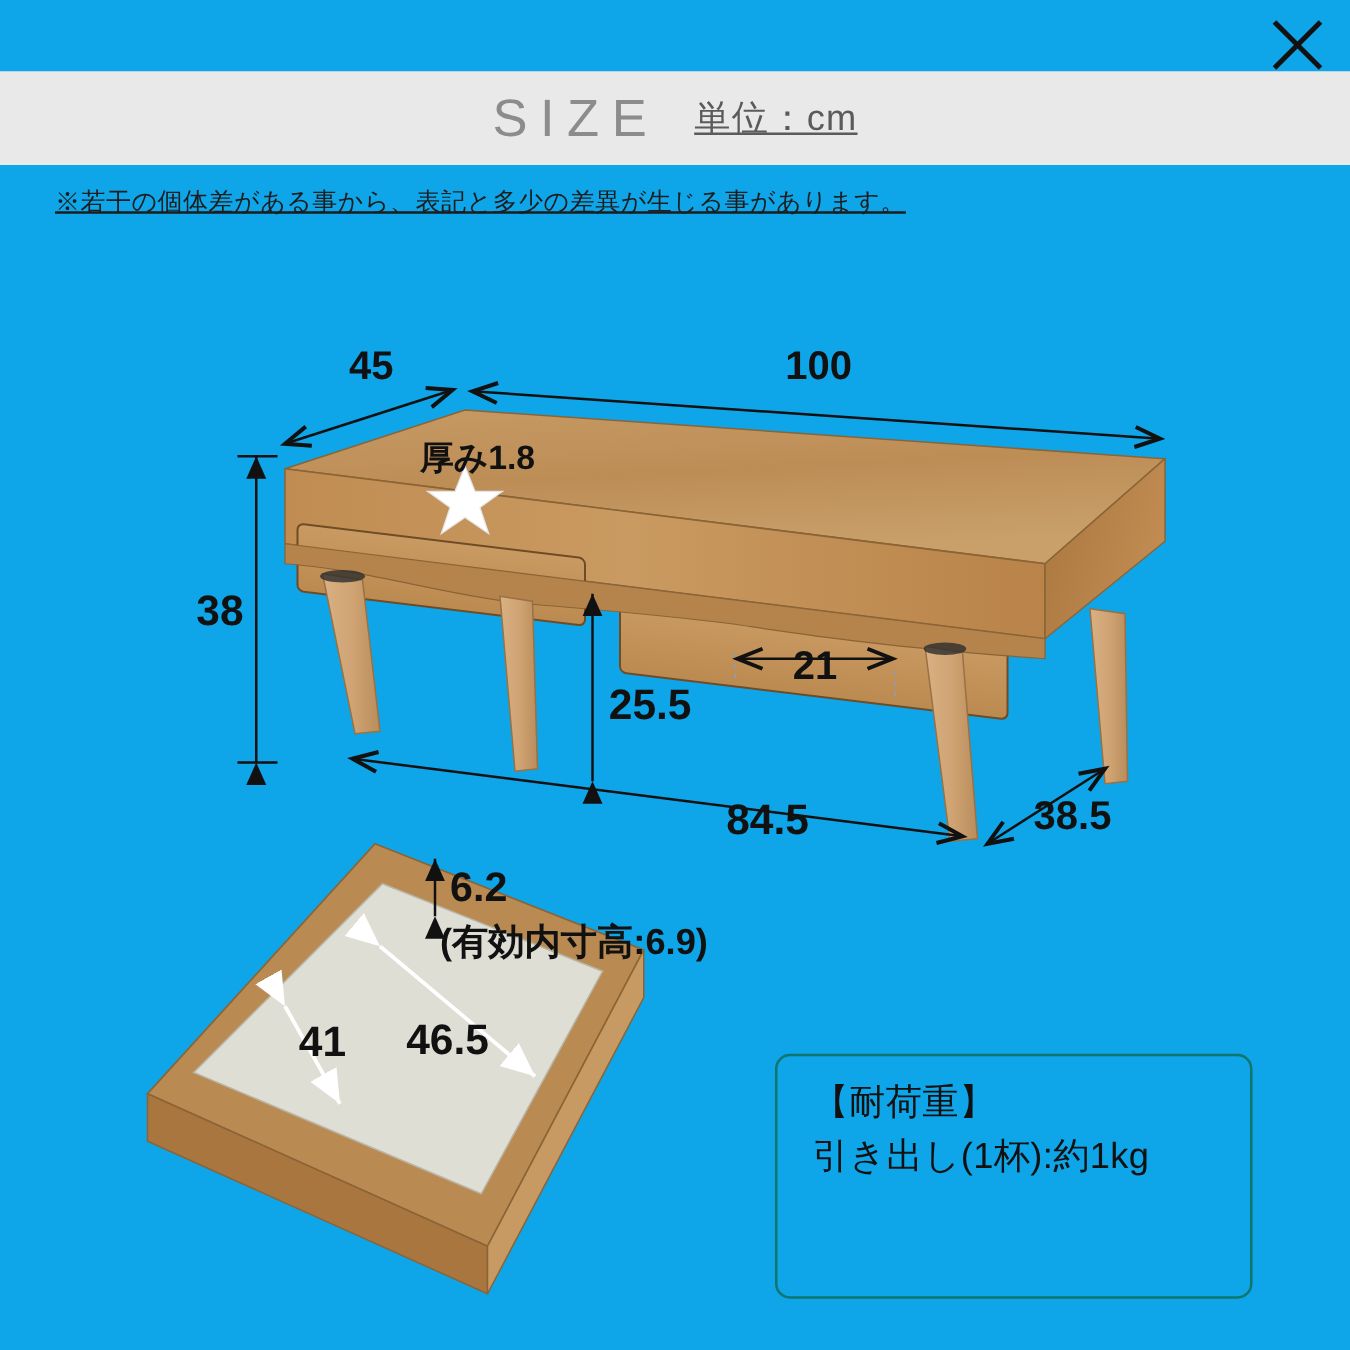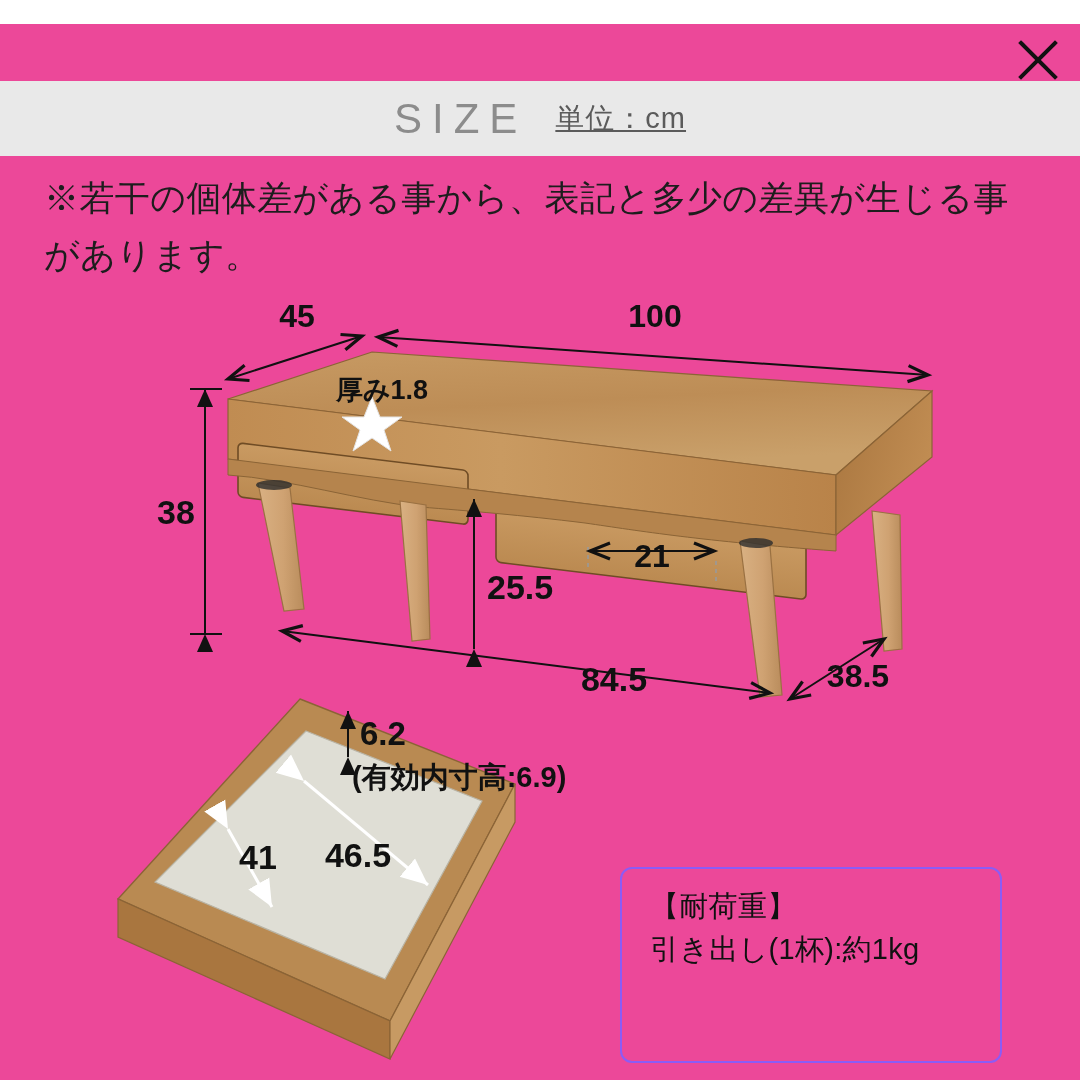--- a/index.html
+++ b/index.html
@@ -11,22 +11,21 @@
     width: 1080px;
     height: 1080px;
     position: relative;
     overflow: hidden;
     font-family: "Liberation Sans", sans-serif;
     color: #1a1a1a;
   }
   #page {
     position: absolute;
     inset: 0;
-    background: #ec4899;
-    margin-top: 24px;
+    background: #0ea5e9;
   }
 
   
   .close-btn {
     position: absolute;
     top: 8px;
     right: 14px;
     width: 56px;
     height: 56px;
     display: flex;
@@ -61,44 +60,45 @@
     letter-spacing: 1px;
     text-decoration: underline;
   }
 
   
   .note {
     position: absolute;
     left: 44px;
     top: 146px;
     width: 1000px;
-    font-size: 35px;
+    font-size: 20px;
     line-height: 1.62;
     color: #1d1d1d;
     letter-spacing: 0.4px;
+    text-decoration: underline;
   }
 
   
   .stage {
     position: absolute;
     left: 0;
     top: 255px;
     width: 1080px;
     height: 825px;
   }
   .stage svg { display: block; }
 
   
   .load-box {
     position: absolute;
     left: 620px;
     top: 843px;
     width: 382px;
     height: 196px;
-    border: 2px solid #8b5cf6;
+    border: 2px solid #0f766e;
     border-radius: 12px;
     box-sizing: border-box;
     padding: 16px 0 0 28px;
   }
   .load-box div {
     font-size: 29px;
     line-height: 1.48;
     color: #111;
     letter-spacing: 0.3px;
     white-space: nowrap;

